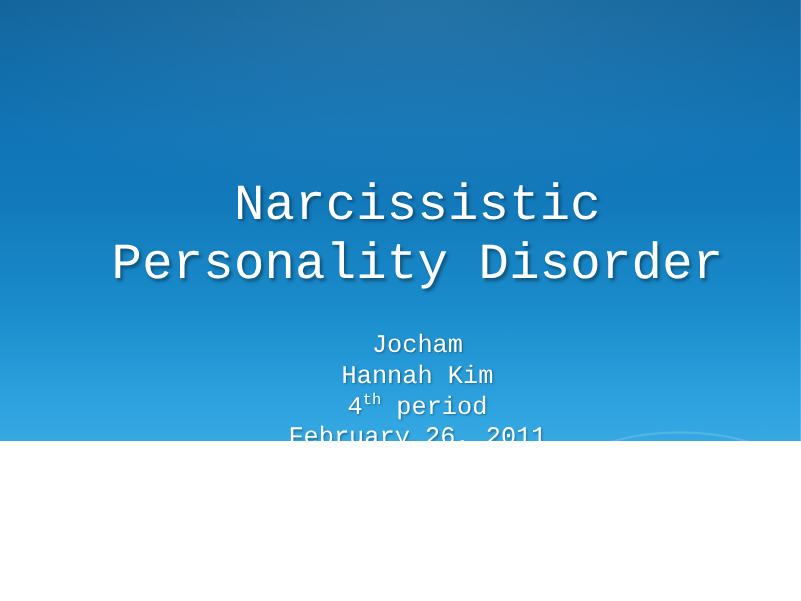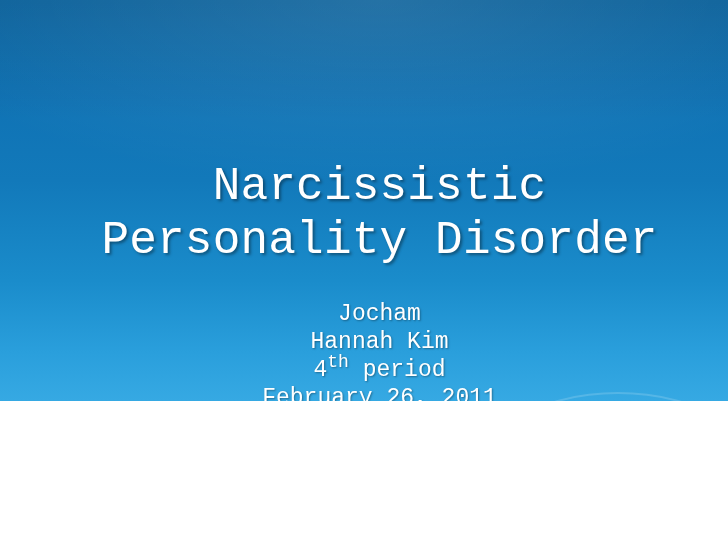--- a/index.html
+++ b/index.html
@@ -58,21 +58,21 @@
   #subtitle {
     margin-top: 32px;
     color: #ffffff;
     font-size: 23px;
     line-height: 28px;
     font-weight: normal;
     text-shadow: 1px 1px 2px rgba(0,0,0,0.35);
   }
   #subtitle div { white-space: nowrap; }
   .sup {
-    font-size: 18px;
+    font-size: 14px;
     vertical-align: super;
     line-height: 0;
     text-align: right;
   }
 </style>
 </head>
 <body>
 
 <div id="slide">
 

